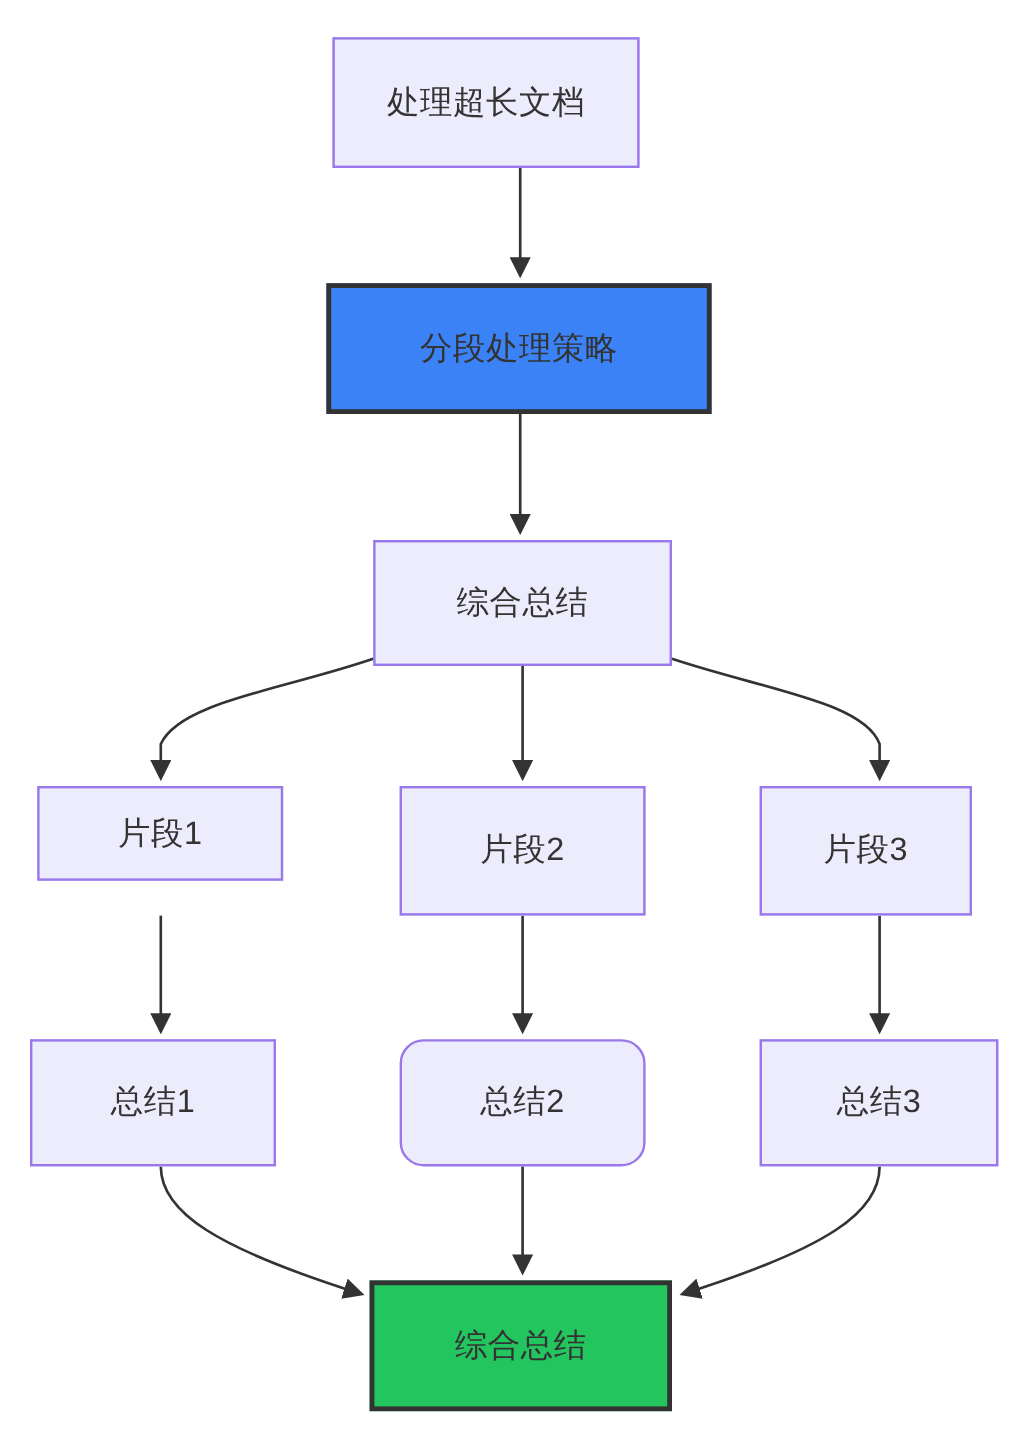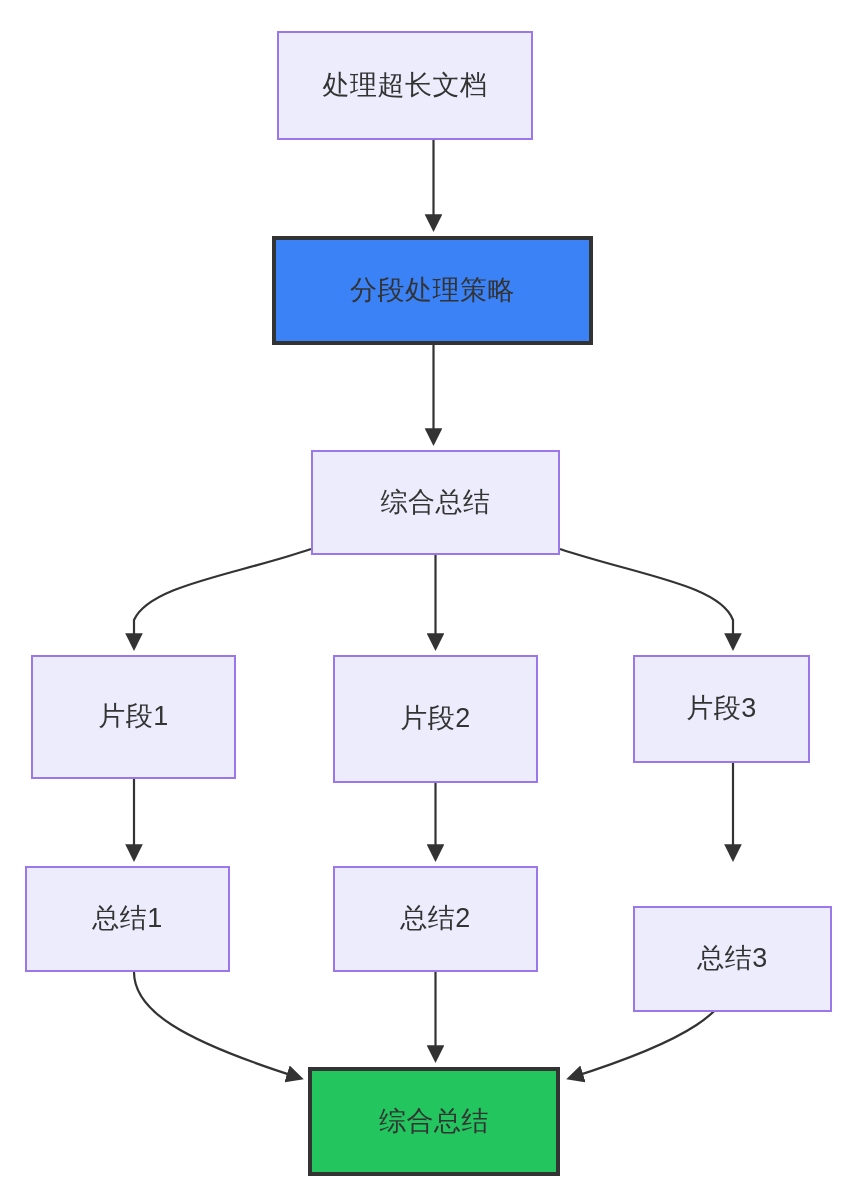--- a/index.html
+++ b/index.html
@@ -84,41 +84,41 @@
   </div>
 
   <div class="node emphasis" style="left: 272px; top: 236px; width: 321px; height: 109px;">
     <span class="node-label">分段处理策略</span>
   </div>
 
   <div class="node plain" style="left: 311px; top: 450px; width: 249px; height: 105px;">
     <span class="node-label">综合总结</span>
   </div>
 
-  <div class="node plain" style="left: 31px; top: 655px; width: 205px; height: 124px;">
+  <div class="node plain" style="left: 31px; top: 655px; width: 205px; height: 79px;">
     <span class="node-label">片段1</span>
   </div>
 
-  <div class="node plain" style="left: 333px; top: 655px; width: 205px; height: 128px;">
+  <div class="node plain" style="left: 333px; top: 655px; width: 205px; height: 108px;">
     <span class="node-label">片段2</span>
   </div>
 
   <div class="node plain" style="left: 633px; top: 655px; width: 177px; height: 108px;">
     <span class="node-label">片段3</span>
   </div>
 
   <div class="node plain" style="left: 25px; top: 866px; width: 205px; height: 106px;">
     <span class="node-label">总结1</span>
   </div>
 
-  <div class="node plain" style="left: 333px; top: 866px; width: 205px; height: 106px;">
+  <div class="node plain" style="left: 333px; top: 866px; width: 205px; height: 106px; border-radius: 20px;">
     <span class="node-label">总结2</span>
   </div>
 
-  <div class="node plain" style="left: 633px; top: 866px; width: 199px; height: 106px; margin-top: 40px;">
+  <div class="node plain" style="left: 633px; top: 866px; width: 199px; height: 106px;">
     <span class="node-label">总结3</span>
   </div>
 
   <div class="node result" style="left: 308px; top: 1067px; width: 252px; height: 109px;">
     <span class="node-label">综合总结</span>
   </div>
 
 </div>
 
 </body></html>

